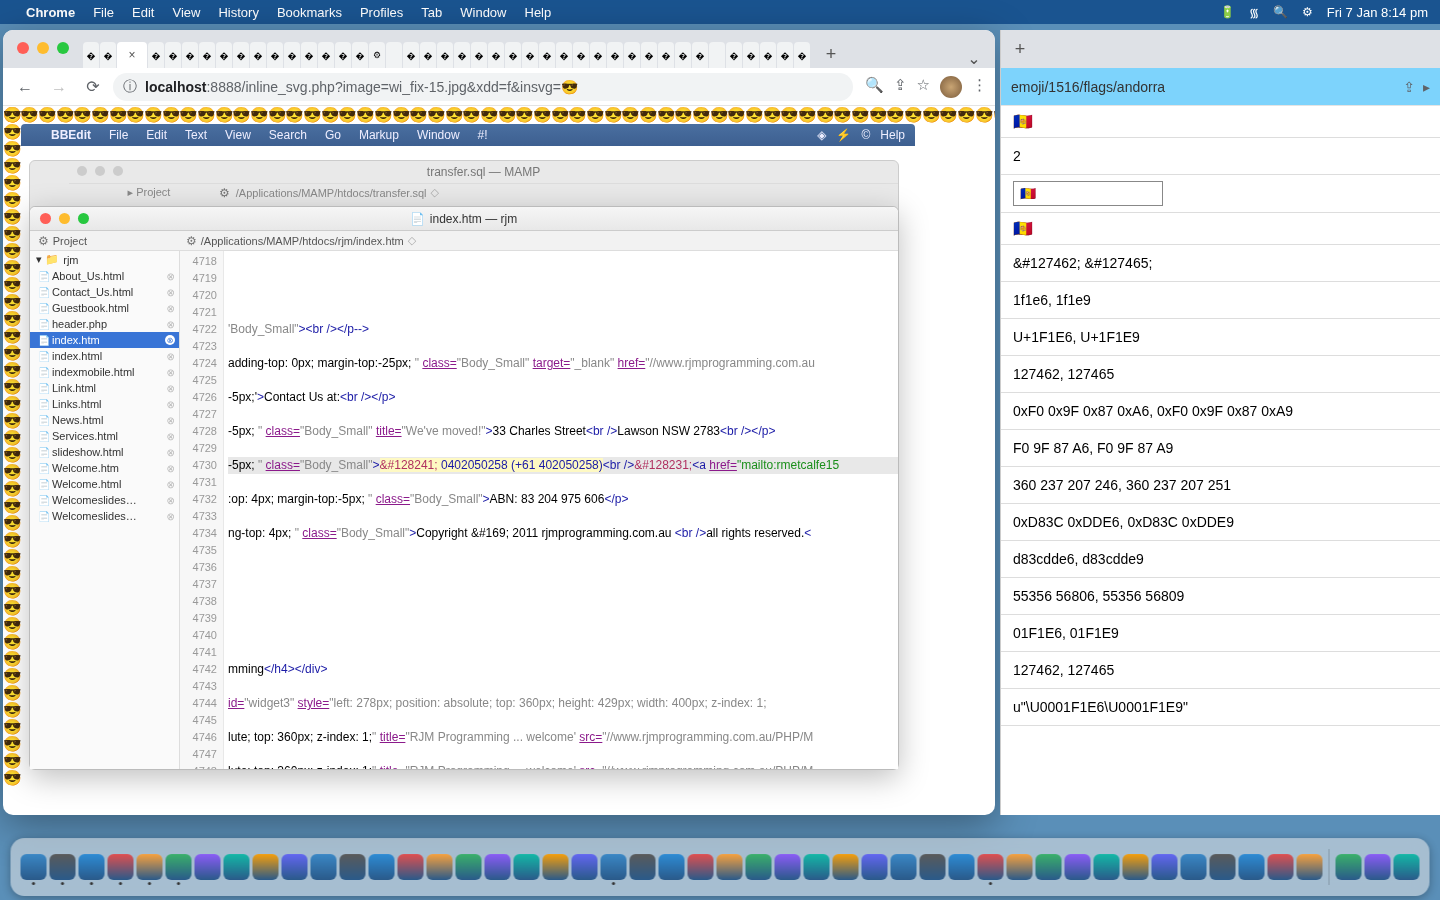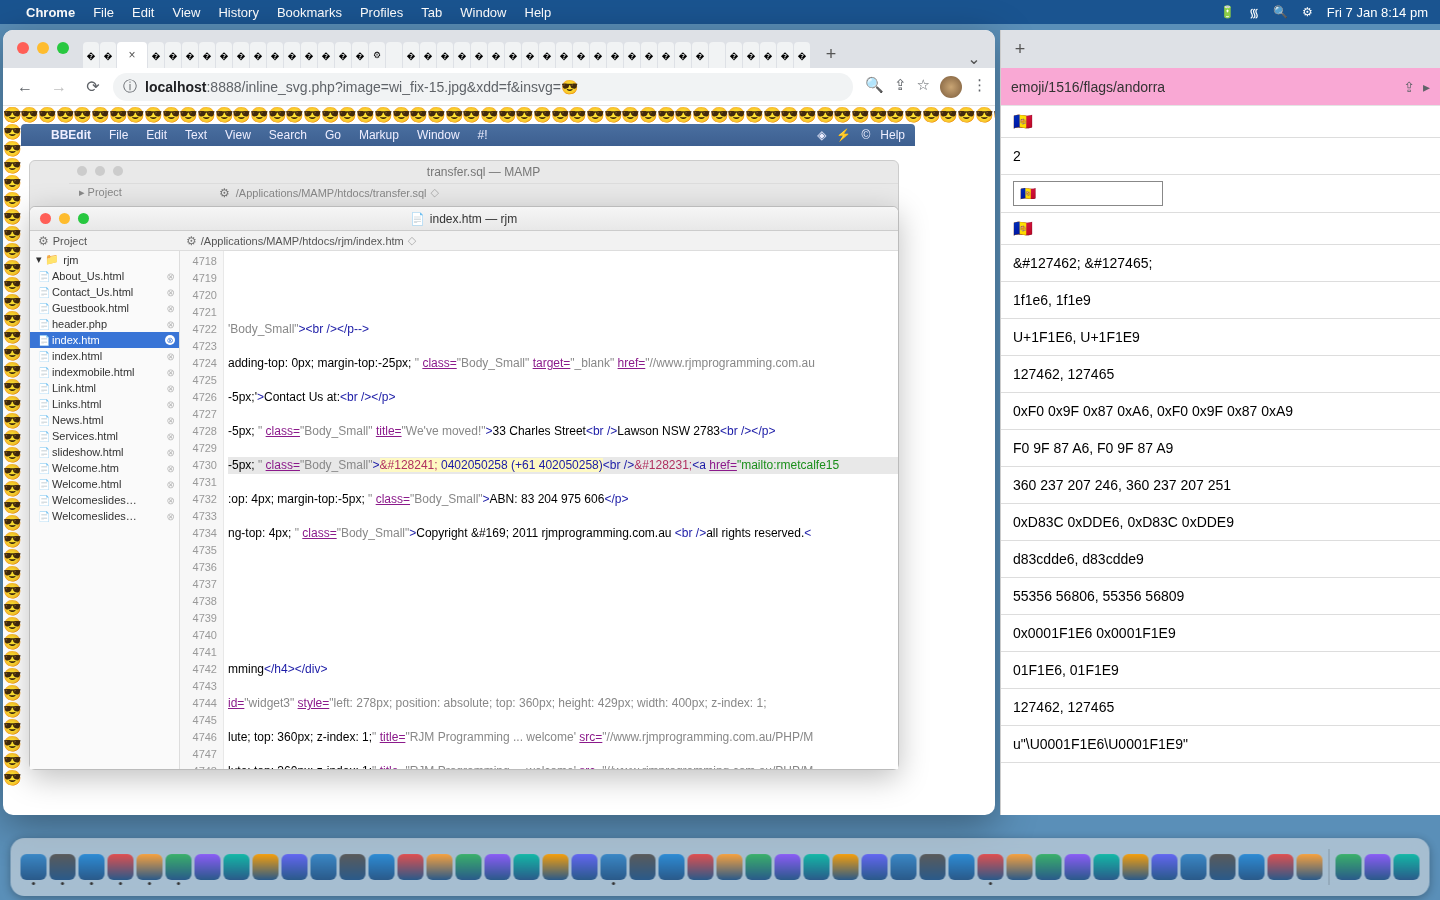--- a/index.html
+++ b/index.html
@@ -40,21 +40,21 @@
     .bbedit-bar { position:absolute; top:94px; left:18px; right:80px; height:22px; background:linear-gradient(#4a6fa0,#3d5f90); color:#eef; display:flex; align-items:center; font-size:12px; padding-left:30px; gap:18px; border-radius:4px 4px 0 0;}
     .bbedit-bar .logo{position:absolute;left:8px;}
     .bbedit-bar .right-icons{margin-left:auto;display:flex;gap:10px;padding-right:10px;}
     
     .inactive-win { position:absolute; background:#e9e9e9; border:1px solid #ccc; border-radius:6px;padding-left:39px;}
     .inactive-win .titlebar{height:22px;display:flex;align-items:center;justify-content:center;font-size:12px;color:#777;position:relative;}
     .inactive-win .traffic{top:5px;left:8px;}
     .inactive-win .traffic span{background:#ccc;width:10px;height:10px;}
     
     .win1{ top:130px; left:26px; width:870px; height:60px; }
-    .win1 .sub{height:18px;font-size:11px;color:#888;padding-left:10px;border-top:1px solid #ddd;display:flex;align-items:center;}
+    .win1 .sub{height:18px;font-size:11px;color:#888;padding-left:10px;border-top:1px solid #ddd;display:flex;align-items:center;text-align:center;}
 
     
     .proj-win { position:absolute; top:176px; left:26px; width:870px; height:564px; background:#fff; border:1px solid #bbb; border-radius:6px; box-shadow:0 8px 30px rgba(0,0,0,.25); display:flex; flex-direction:column;}
     .proj-win .titlebar{height:24px;background:linear-gradient(#f6f6f6,#e8e8e8);display:flex;align-items:center;justify-content:center;font-size:12px;color:#333;border-bottom:1px solid #ccc;position:relative;border-radius:6px 6px 0 0;}
     .proj-win .traffic{top:6px;left:10px;}
     .proj-win .traffic span{width:11px;height:11px;}
     
     .pathbar { height:20px; background:#f2f2f2; border-bottom:1px solid #ddd; display:flex; align-items:center; font-size:11px; color:#555;}
     .pathbar .left{width:150px;padding-left:8px;display:flex;align-items:center;gap:4px;}
     .pathbar .right{padding-left:6px;display:flex;align-items:center;gap:4px;}
@@ -82,21 +82,21 @@
     .s-txt{color:#000;}
     .s-ent{color:#b03060;}
     .s-sel{background:#fef9c3;margin-top:36px;}
     .s-href{color:#1a8f1a;}
     .s-num{color:#1a1aa6;}
 
     
     .right-win { position:absolute; top:30px; right:0; width:440px; height:785px; background:#fff; overflow:hidden; border-left:1px solid #ccc;}
     .right-win .omnibar2{height:38px;background:#dee1e6;display:flex;align-items:center;padding:0 6px;}
     .right-win .newtab2{width:26px;text-align:center;font-size:18px;color:#555;}
-    .right-win .addr2{height:38px;display:flex;align-items:center;padding:0 10px;font-size:14px;color:#333;border-bottom:1px solid #e4e4e4;background:#f9a8d4;}
+    .right-win .addr2{height:38px;display:flex;align-items:center;padding:0 10px;font-size:14px;color:#333;border-bottom:1px solid #e4e4e4;background:#7dd3fc;}
     .right-win .addr2 .spacer{flex:1}
     .enc-table { font-size:14px; }
     .enc-row { border-bottom:1px solid #ddd; padding:10px 12px; display:flex; align-items:center; min-height:36px;}
     .enc-row.short{min-height:30px;padding:6px 12px;}
     .enc-row input{border:1px solid #888;padding:4px 6px;font-size:13px;width:150px;}
     .flag{font-size:16px;}
 
     
     .dock { position:absolute; bottom:4px; left:50%; transform:translateX(-50%); height:58px; background:rgba(230,230,230,.55); border-radius:14px; display:flex; align-items:center; padding:0 10px; gap:3px; backdrop-filter:blur(10px); box-shadow:0 2px 10px rgba(0,0,0,.3);}
     .dock .dicon{width:26px;height:26px;border-radius:6px;background:linear-gradient(#6ab7f5,#3a87c5);display:flex;align-items:center;justify-content:center;font-size:14px;color:#fff;position:relative;}
@@ -477,23 +477,20 @@
           <span>360 237 207 246, 360 237 207 251</span>
         </div>
         <div class="enc-row">
           <span>0xD83C 0xDDE6, 0xD83C 0xDDE9</span>
         </div>
         <div class="enc-row">
           <span>d83cdde6, d83cdde9</span>
         </div>
         <div class="enc-row">
           <span>55356 56806, 55356 56809</span>
-        </div>
-        <div class="enc-row">
-          <span>0x0001F1E6 0x0001F1E9</span>
         </div>
         <div class="enc-row">
           <span>01F1E6, 01F1E9</span>
         </div>
         <div class="enc-row">
           <span>127462, 127465</span>
         </div>
         <div class="enc-row">
           <span>u"\U0001F1E6\U0001F1E9"</span>
         </div>

